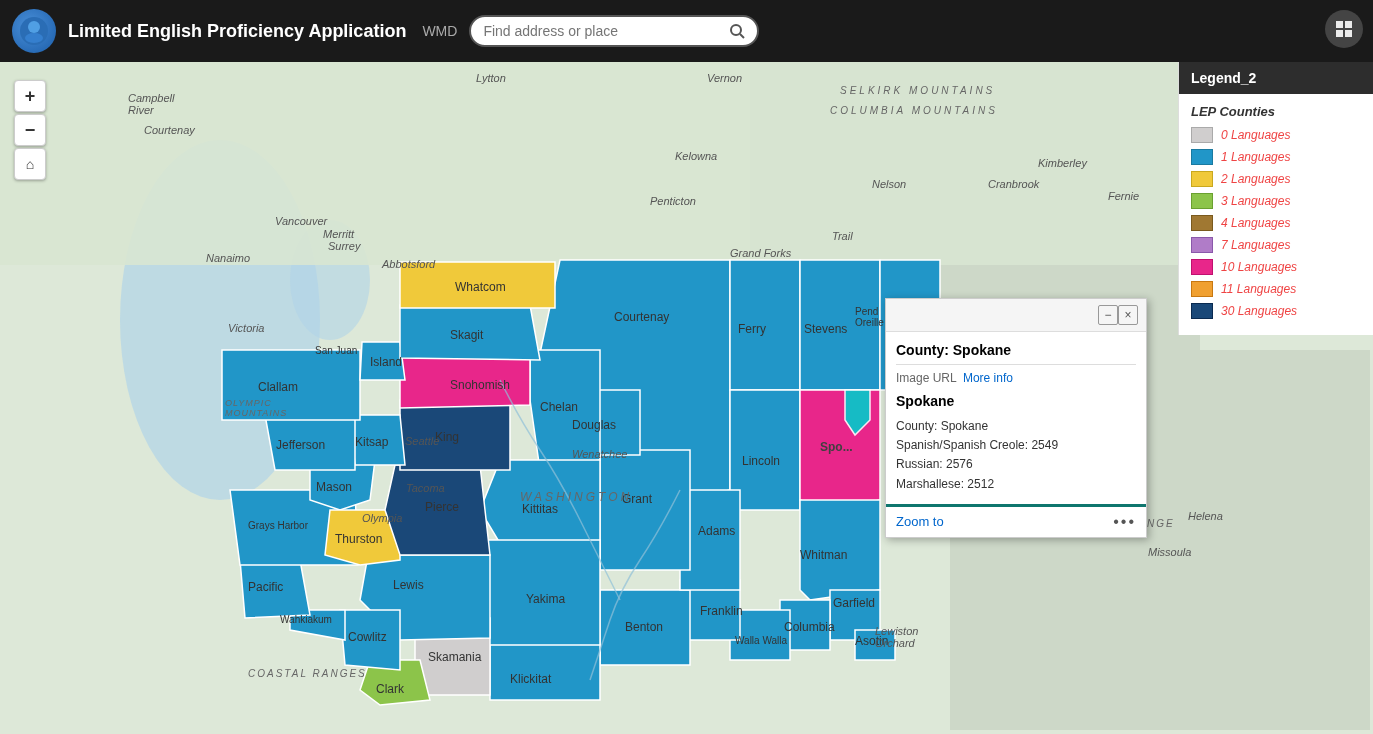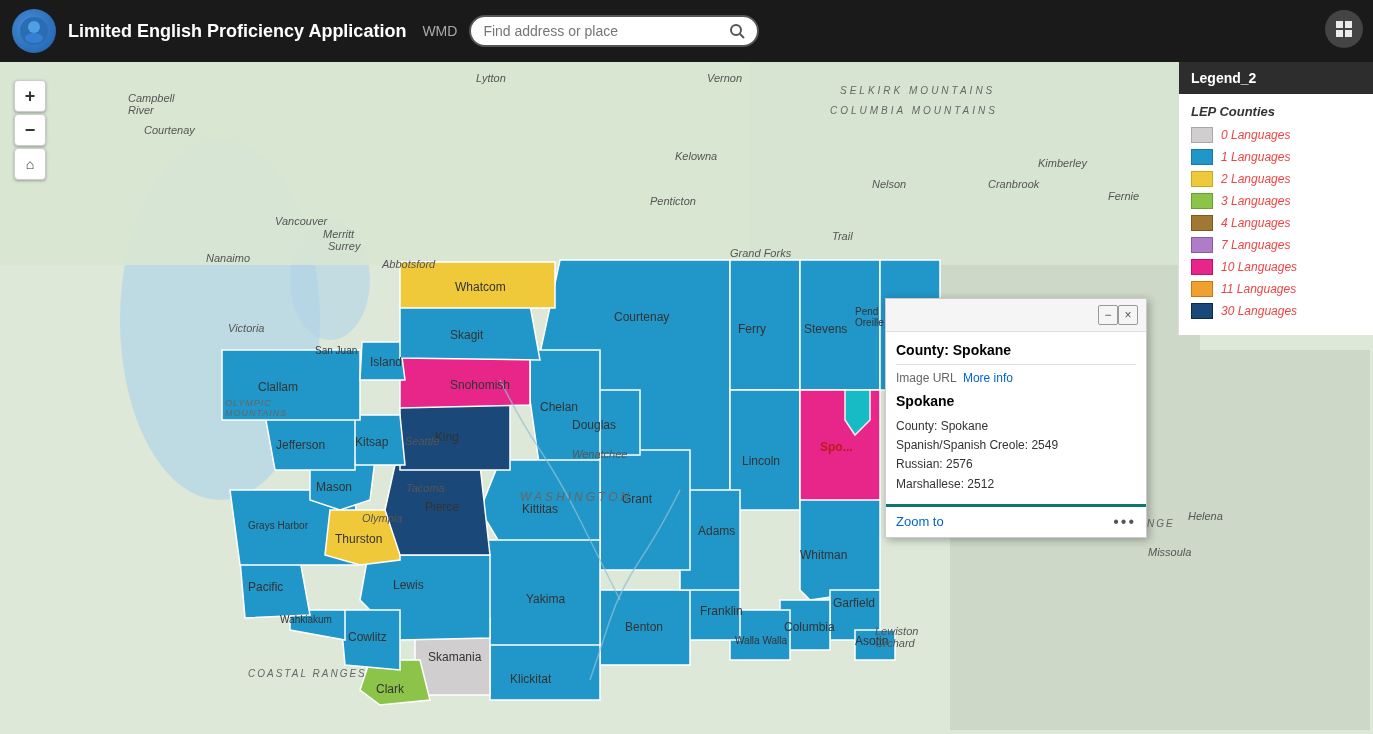--- a/index.html
+++ b/index.html
@@ -414,21 +414,21 @@
   <div class="county-label" style="left:700px;top:604px">Franklin</div>
   <div class="county-label" style="left:625px;top:620px">Benton</div>
   <div class="county-label" style="left:735px;top:635px;font-size:10px">Walla Walla</div>
   <div class="county-label" style="left:784px;top:620px">Columbia</div>
   <div class="county-label" style="left:833px;top:596px">Garfield</div>
   <div class="county-label" style="left:855px;top:634px">Asotin</div>
   <div class="county-label" style="left:800px;top:548px">Whitman</div>
   <div class="county-label" style="left:804px;top:322px">Stevens</div>
   <div class="county-label" style="left:738px;top:322px">Ferry</div>
   <div class="county-label" style="left:855px;top:306px;font-size:10px">Pend<br>Oreille</div>
-  <div class="county-label" style="left:820px;top:440px;color:#b91c1c;font-weight:bold">Spo...</div>
+  <div class="county-label" style="left:820px;top:440px;color:#404040;font-weight:bold">Spo...</div>
 
   <div class="map-label mountain" style="left:840px;top:85px;letter-spacing:3px">SELKIRK MOUNTAINS</div>
   <div class="map-label mountain" style="left:830px;top:105px;letter-spacing:3px">COLUMBIA MOUNTAINS</div>
   <div class="map-label mountain" style="left:1040px;top:518px;letter-spacing:2px">BITTERROOT RANGE</div>
   <div class="map-label mountain" style="left:248px;top:668px;letter-spacing:2px">COASTAL RANGES</div>
   <div class="map-label mountain" style="left:520px;top:490px;letter-spacing:3px;font-size:12px">WASHINGTON</div>
   <div class="map-label mountain" style="left:225px;top:398px;letter-spacing:1px;font-size:9px">OLYMPIC<br>MOUNTAINS</div>
 
   <div class="map-label" style="left:128px;top:92px">Campbell<br>River</div>
   <div class="map-label" style="left:144px;top:124px">Courtenay</div>

